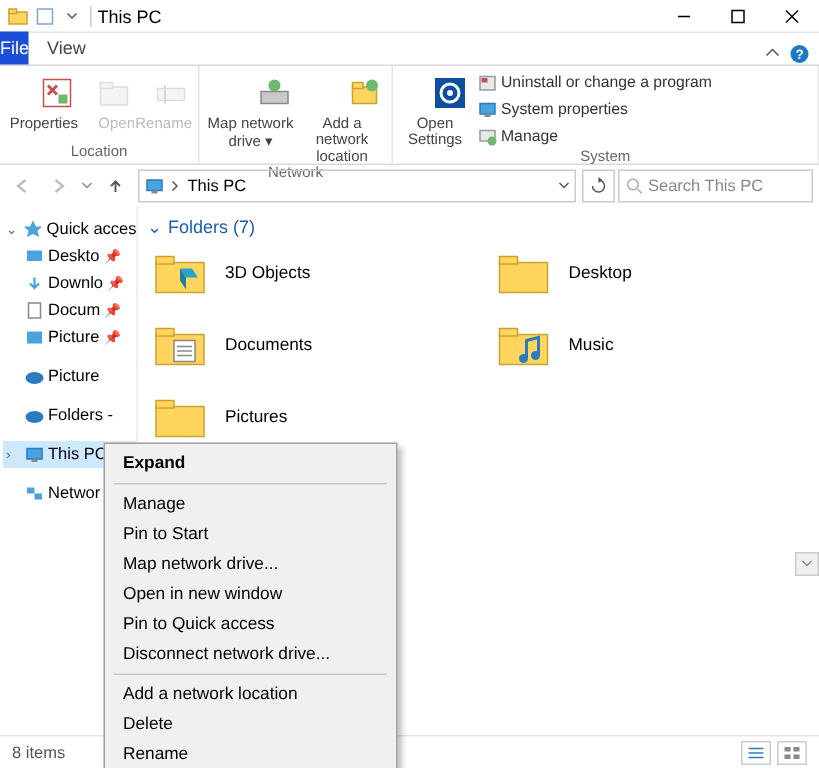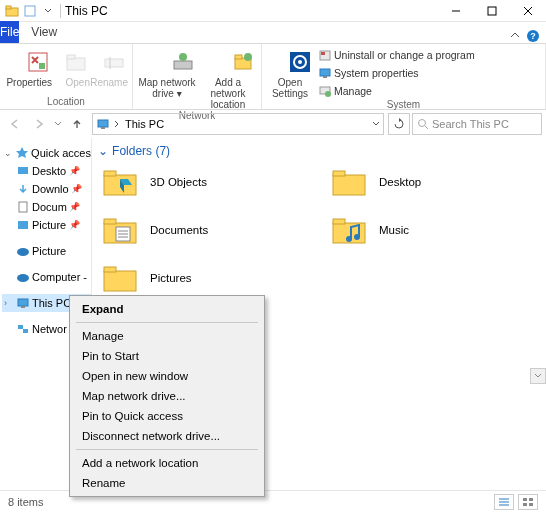--- a/index.html
+++ b/index.html
@@ -357,21 +357,21 @@
         <span>Picture</span>
       </div>
     <div class="tree-gap"></div>
     <div class="tree-item">
         <span class="twisty"></span>
         <span class="tree-icon">
           <svg width="14" height="12">
             <ellipse cx="7" cy="7" rx="6" ry="4" fill="#2b7bbf"></ellipse>
           </svg>
         </span>
-        <span>Computer -</span>
+        <span>Folders -</span>
       </div>
     <div class="tree-gap"></div>
     <div class="tree-item selected">
         <span class="twisty">›</span>
         <span class="tree-icon">
           <svg width="14" height="14">
             <rect x="2" y="3" width="10" height="7" fill="#4aa3df" stroke="#2b7bbf"></rect>
             <rect x="5" y="10" width="4" height="2" fill="#888"></rect>
           </svg>
         </span>
@@ -478,21 +478,22 @@
         </svg>
       </div>
   </div>
 </div>
 
 <div class="context-menu">
   <div class="ctx-item bold">Expand</div>
   <div class="ctx-sep"></div>
   <div class="ctx-item">Manage</div>
   <div class="ctx-item">Pin to Start</div>
+  <div class="ctx-item">Map network drive...</div>
   <div class="ctx-item">Open in new window</div>
-  <div class="ctx-item">Map network drive...</div>
   <div class="ctx-item">Pin to Quick access</div>
   <div class="ctx-item">Disconnect network drive...</div>
   <div class="ctx-sep"></div>
   <div class="ctx-item">Add a network location</div>
+  <div class="ctx-item">Delete</div>
   <div class="ctx-item">Rename</div>
 
 </div>
 
 </body></html>

